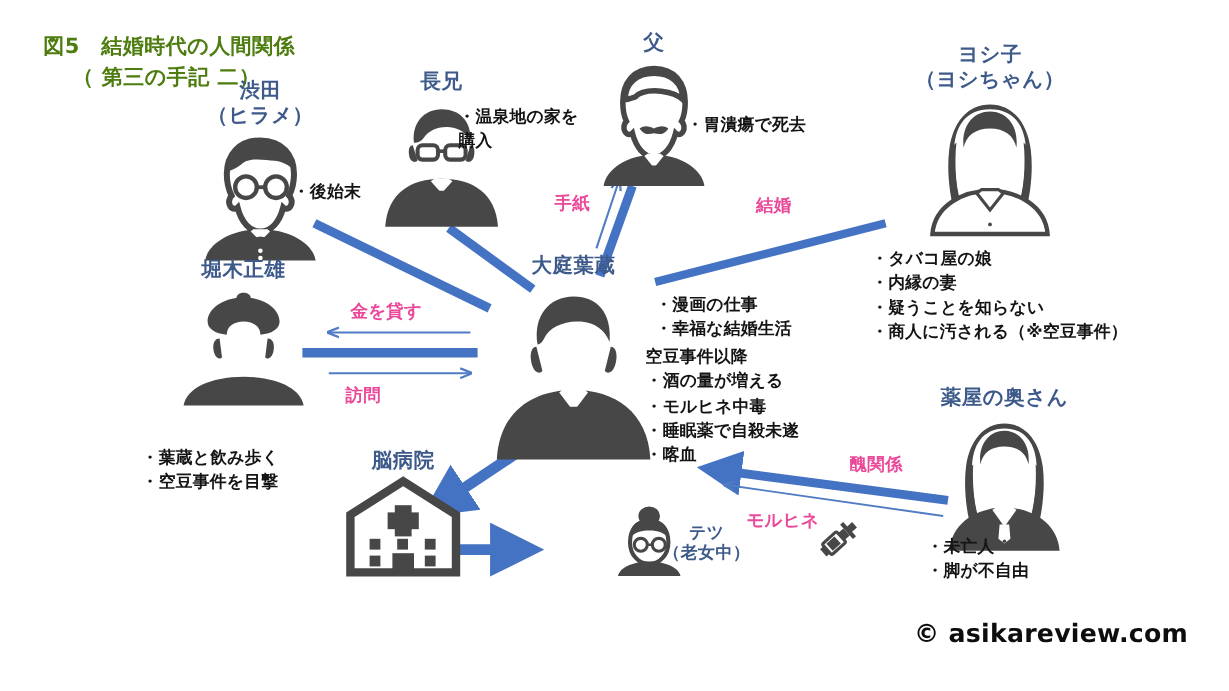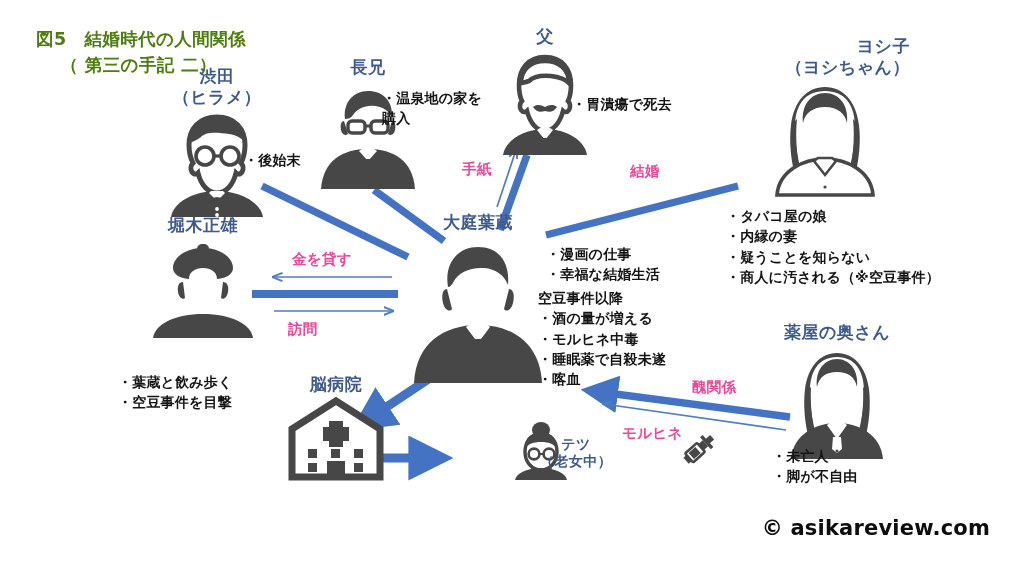--- a/index.html
+++ b/index.html
@@ -184,21 +184,21 @@
         <path d="M42 81 L50 91 L58 81 L55 79 L45 79 Z" fill="#ffffff"></path>
         <path d="M47 89 L53 89 L55 102 L50 106 L45 102 Z" fill="#474747"></path>
       </svg>
     </div>
   </div>
   <div class="notes" style="left:572px;top:94px;">
     <span>・胃潰瘍で死去</span>
   </div>
 
   <div class="node" style="left:740px;top:36px;width:170px;">
-    <div class="nlabel" style="white-space:pre;text-align:right;">ヨシ子
+    <div class="nlabel" style="white-space:pre;">ヨシ子
 （ヨシちゃん）</div>
     <div class="fig" style="width:120px;height:122px;">
       <svg width="120" height="122" viewBox="0 0 120 122">
         <path d="M60 12 C40 12 30 26 30 48 C30 66 33 80 36 92 L30 96 C26 82 24 62 26 46 C29 22 42 8 60 8 C78 8 91 22 94 46 C96 62 94 82 90 96 L84 92 C87 80 90 66 90 48 C90 26 80 12 60 12 Z" fill="#474747"></path>
         <path d="M60 14 C46 14 38 26 38 46 C38 66 46 82 60 82 C74 82 82 66 82 46 C82 26 74 14 60 14 Z" fill="#ffffff"></path>
         <path d="M38 44 C36 26 46 14 60 14 C74 14 84 26 82 44 C80 34 72 28 60 28 C48 28 40 34 38 44 Z" fill="#474747"></path>
         <path d="M32 40 C26 44 24 62 28 80 C30 90 32 94 36 96 C32 80 30 58 32 40 Z" fill="#474747"></path>
         <path d="M88 40 C94 44 96 62 92 80 C90 90 88 94 84 96 C88 80 90 58 88 40 Z" fill="#474747"></path>
         <path d="M60 80 C82 80 106 92 108 116 L12 116 C14 92 38 80 60 80 Z" fill="#ffffff" stroke="#474747" stroke-width="3.6"></path>
         <path d="M49 82 L60 96 L71 82 L67 79 L53 79 Z" fill="#ffffff" stroke="#474747" stroke-width="2.6"></path>
@@ -284,38 +284,38 @@
         <ellipse cx="35" cy="12" rx="9" ry="8" fill="#474747"></ellipse>
         <path d="M35 16 C24 16 19 24 19 34 C19 44 26 52 35 52 C44 52 51 44 51 34 C51 24 46 16 35 16 Z" fill="#ffffff" stroke="#474747" stroke-width="3.4"></path>
         <path d="M19 30 C19 20 25 15 35 15 C45 15 51 20 51 30 C47 26 43 24 35 24 C27 24 23 26 19 30 Z" fill="#474747"></path>
         <circle cx="28" cy="36" r="5.4" fill="none" stroke="#474747" stroke-width="2.6"></circle>
         <circle cx="43" cy="36" r="5.4" fill="none" stroke="#474747" stroke-width="2.6"></circle>
         <line x1="33.4" y1="36" x2="37.6" y2="36" stroke="#474747" stroke-width="2.2"></line>
         <path d="M35 50 C50 50 60 56 61 62 L9 62 C10 56 20 50 35 50 Z" fill="#474747"></path>
       </svg>
     </div>
   </div>
-  <div class="nlabel small" style="position:absolute;left:531px;top:436px;width:90px;white-space:pre;text-align:center;">テツ
+  <div class="nlabel small" style="position:absolute;left:544px;top:436px;width:90px;white-space:pre;text-align:center;">テツ
 （老女中）</div>
 
   <div class="node" style="left:676px;top:428px;">
     <svg width="44" height="44" viewBox="0 0 44 44">
       <g transform="rotate(-42 22 22)" fill="#474747">
         <rect x="6" y="18" width="4" height="8"></rect>
         <rect x="10" y="16" width="16" height="12" rx="1.5" fill="none" stroke="#474747" stroke-width="2.6"></rect>
         <rect x="13" y="18" width="9" height="8"></rect>
         <rect x="26" y="18" width="6" height="8"></rect>
         <rect x="32" y="14" width="3.5" height="16"></rect>
         <rect x="35" y="19" width="6" height="6"></rect>
       </g>
     </svg>
   </div>
 
   <div class="elabel" style="left:462px;top:160px;">手紙</div>
   <div class="elabel" style="left:614px;top:162px;margin-left:16px;">結婚</div>
   <div class="elabel" style="left:292px;top:250px;">金を貸す</div>
   <div class="elabel" style="left:288px;top:320px;">訪問</div>
-  <div class="elabel" style="left:656px;top:378px;padding-left:36px;">醜関係</div>
+  <div class="elabel" style="left:672px;top:378px;padding-left:36px;">醜関係</div>
   <div class="elabel" style="left:622px;top:424px;">モルヒネ</div>
 
   <div id="credit">© asikareview.com</div>
 
 </div>
 
 </body></html>

